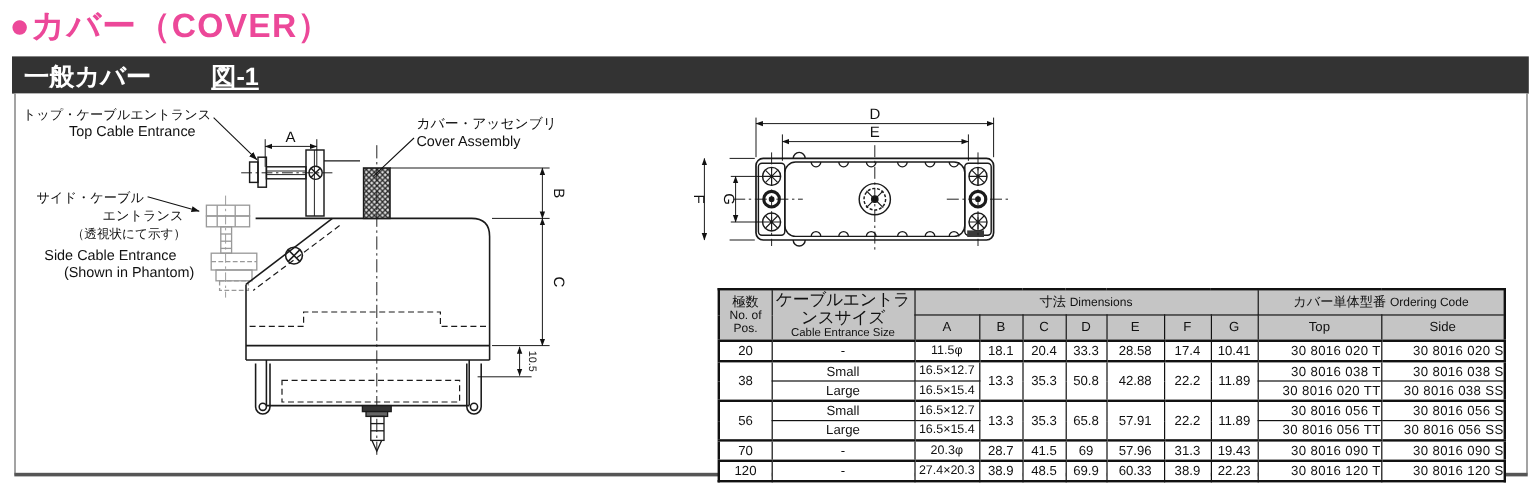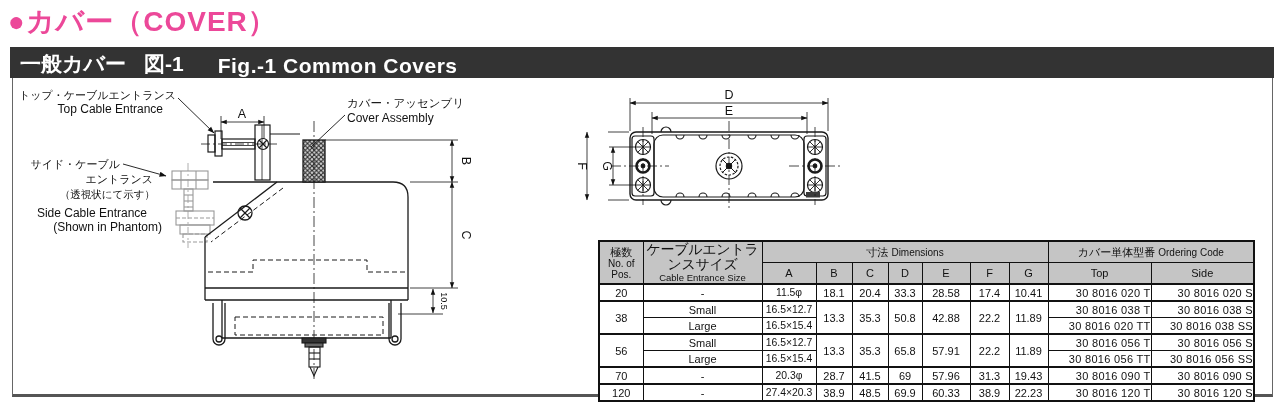--- a/index.html
+++ b/index.html
@@ -4,21 +4,21 @@
 <style>
   html,body{margin:0;padding:0;background:#fff;}
   body{width:1283px;height:403px;position:relative;overflow:hidden;
        font-family:"Liberation Sans","DejaVu Sans",sans-serif;color:#111;}
   .page-title{position:absolute;left:8px;top:3px;font-size:28px;font-weight:bold;
        letter-spacing:1px;color:#ec4899;}
   .banner{position:absolute;left:10px;top:47px;width:1264px;height:31px;
        background:var(--banner-bg,#333);color:#fff;display:flex;align-items:flex-end;
        font-weight:bold;font-size:21px;}
   .banner .b1{margin-left:10px;}
-  .banner .b2{margin-left:18px;}
+  .banner .b2{margin-left:50px;text-decoration:underline;}
   .banner .b3{margin-left:34px;letter-spacing:.5px;}
   .content-box{position:absolute;left:12px;top:78px;width:1259px;height:316px;
        border-left:1.5px solid #666;border-right:1.5px solid #666;border-bottom:3px solid #555;
        background:#fff;}
   svg text{font-family:"Liberation Sans","DejaVu Sans",sans-serif;}
   .sideview{position:absolute;left:15px;top:85px;}
   .topview{position:absolute;left:565px;top:85px;}
   
   table.dim{position:absolute;left:598px;top:240px;border-collapse:collapse;
        table-layout:fixed;font-size:11px;color:#111;}
@@ -33,21 +33,20 @@
   table.dim tr.gtop td{border-top:2px solid #111;margin-left:24px;}
 </style>
 </head>
 <body>
 
 <div class="page-title">●カバー（COVER）</div>
 
 <div class="banner">
   <span class="b1">一般カバー</span>
   <span class="b2">図-1</span>
-  <span class="b3">Fig.-1 Common Covers</span>
 </div>
 
 <div class="content-box"></div>
 
 <svg class="sideview" width="525" height="310" viewBox="0 0 525 310">
   <defs>
     <marker id="ah" viewBox="0 0 10 10" refX="9" refY="5" markerWidth="8" markerHeight="8" orient="auto-start-reverse">
       <path d="M0,1.5 L9.5,5 L0,8.5 z" fill="#111"></path>
     </marker>
     <pattern id="knurl" width="4.5" height="4.5" patternUnits="userSpaceOnUse">

